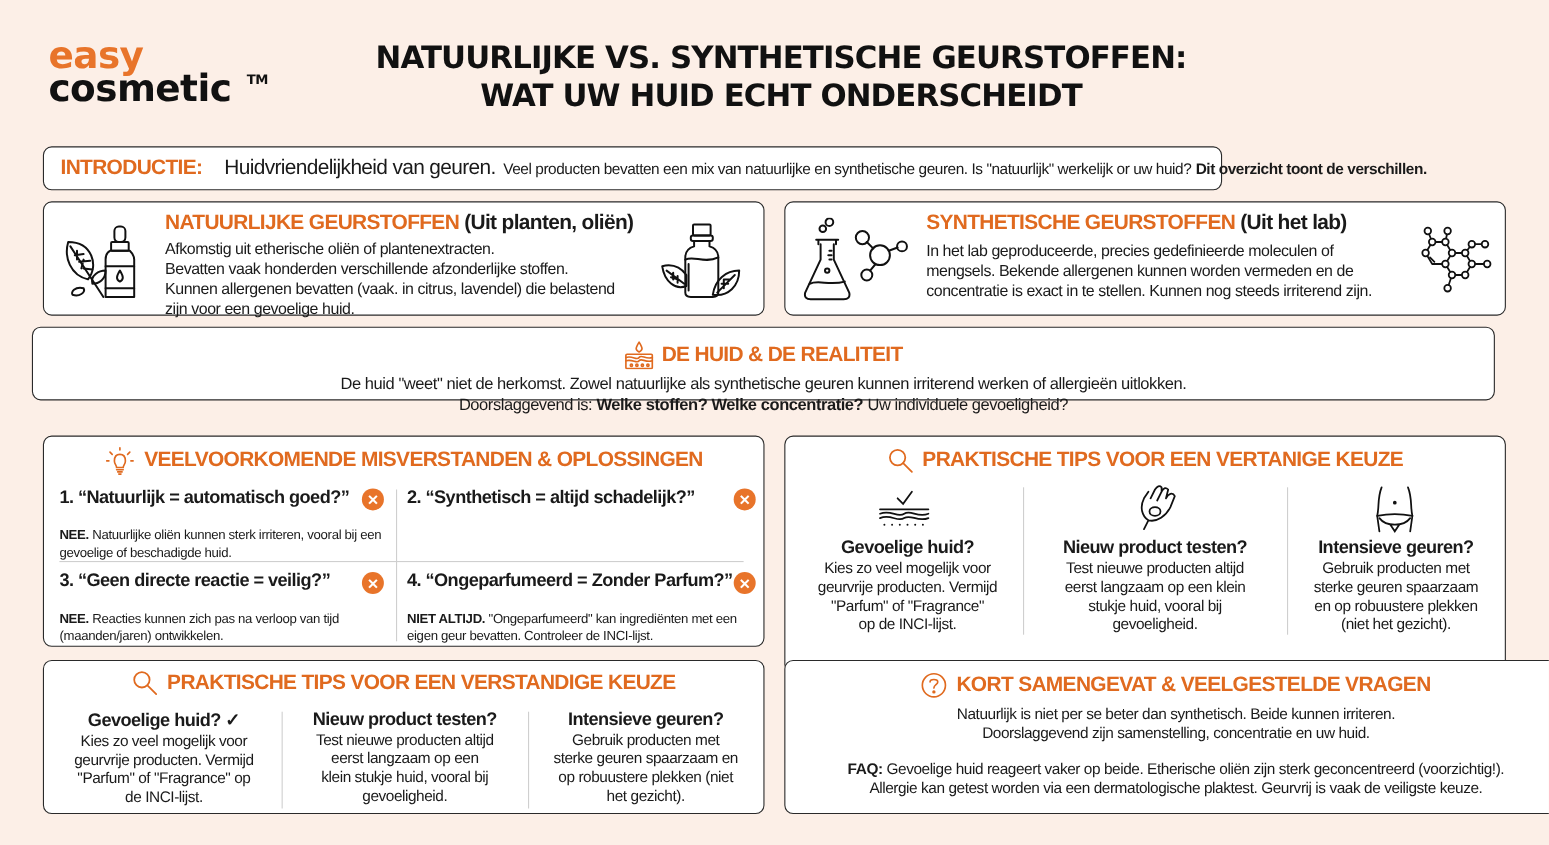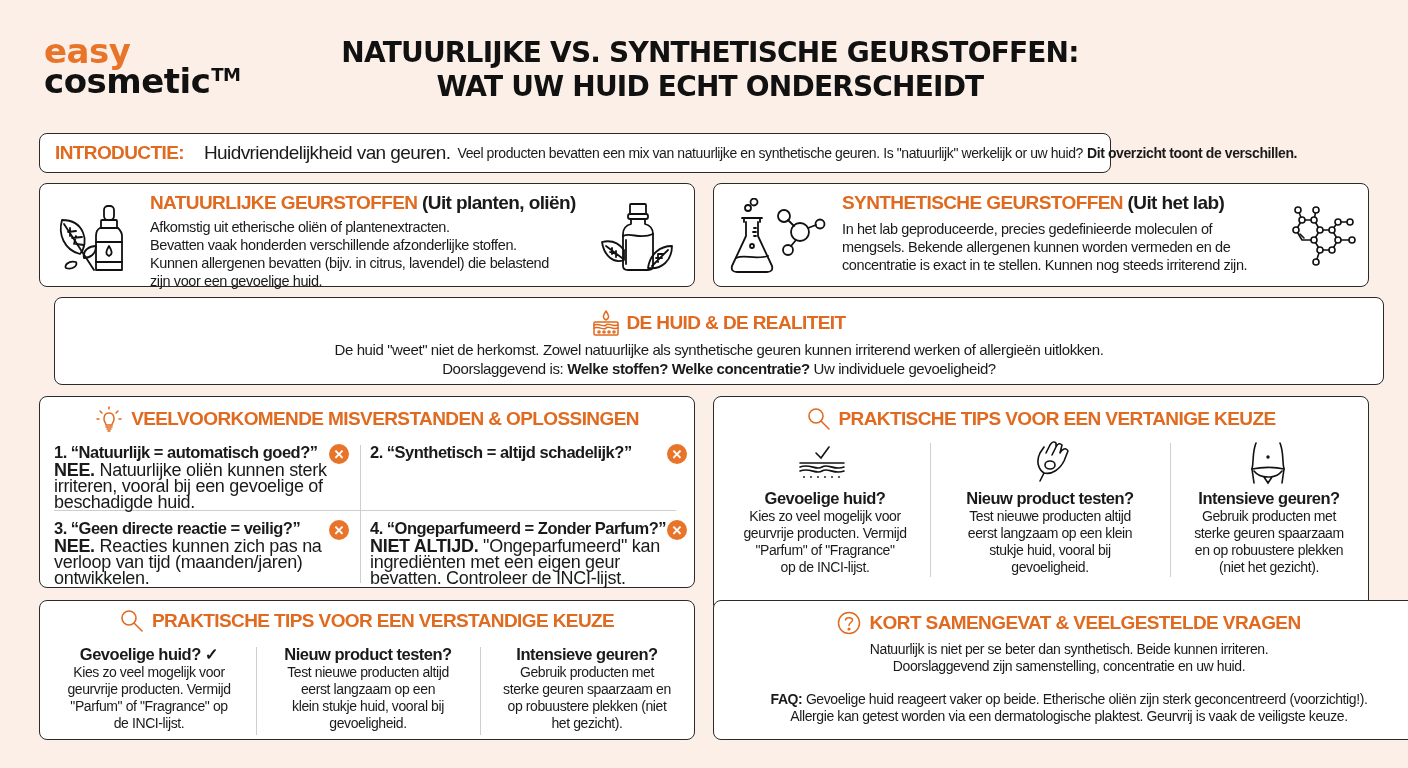--- a/index.html
+++ b/index.html
@@ -8,21 +8,21 @@
     background: #fcefe7;
     font-family: "Liberation Sans", sans-serif;
     color: #1a1a1a;
     position: relative;
   }
 
   
   .logo { position: absolute; left: 44px; top: 34px; line-height: 1; }
   .logo .easy { display: block; color: #e8742a; font-family: "DejaVu Sans", sans-serif; font-weight: bold; font-size: 34px; letter-spacing: -0.5px; }
   .logo .cosmetic { display: block; color: #111; font-family: "DejaVu Sans", sans-serif; font-weight: bold; font-size: 34px; letter-spacing: -0.5px; margin-top: -4px; }
-  .logo .tm { font-size: 18px; vertical-align: top; position: relative; top: 2px; margin-left: 1px; }
+  .logo .tm { font-size: 12px; vertical-align: top; position: relative; top: 2px; margin-left: 14px; }
 
   
   .title { position: absolute; left: 250px; top: 36px; width: 920px; text-align: center; font-family: "DejaVu Sans", sans-serif; font-weight: bold; font-size: 28px; line-height: 34px; color: #111; letter-spacing: -0.8px; }
 
   .card { position: absolute; background: #fff; border: 1.5px solid #2a2a2a; border-radius: 8px; }
 
   .orange { color: #e06a1f; }
 
   
   .intro { left: 39px; top: 133px; width: 1072px; height: 40px; display: flex; align-items: center; padding-left: 15px; white-space: nowrap; }
@@ -32,32 +32,32 @@
   .intro .bodyb { font-size: 14px; font-weight: bold; margin-left: 4px; letter-spacing: -0.4px; }
 
   
   .nat { left: 39px; top: 183px; width: 656px; height: 104px; }
   .syn { left: 713px; top: 183px; width: 656px; height: 104px; }
   .card-h { position: absolute; font-weight: bold; font-size: 19px; letter-spacing: -0.6px; white-space: nowrap; }
   .card-p { position: absolute; font-size: 14.5px; line-height: 18px; letter-spacing: -0.4px; }
   .icon-abs { position: absolute; }
 
   
-  .huid { left: 54px; top: 297px; width: 1330px; height: 88px; text-align: center; }
+  .huid { left: 29px; top: 297px; width: 1330px; height: 67px; text-align: center; }
   .huid .h { position: absolute; top: 12px; left: 0; right: 0; display: flex; justify-content: center; align-items: center; gap: 6px; }
   .huid .h span { color: #e06a1f; font-weight: bold; font-size: 19px; letter-spacing: -0.6px; }
   .huid .p { position: absolute; top: 42px; left: 0; right: 0; font-size: 15px; line-height: 19px; letter-spacing: -0.4px; }
 
   
   .mis { left: 39px; top: 396px; width: 656px; height: 192px; }
   .sec-h { position: absolute; left: 0; right: 0; display: flex; justify-content: center; align-items: center; gap: 8px; }
   .sec-h span.t { color: #e06a1f; font-weight: bold; font-size: 19px; letter-spacing: -0.6px; white-space: nowrap; }
   .mis .cell { position: absolute; width: 310px; }
   .mis .q { font-weight: bold; font-size: 16.5px; letter-spacing: -0.5px; white-space: nowrap; }
-  .mis .a { font-size: 18px; line-height: 16px; letter-spacing: -0.3px; margin-top: 0; }
+  .mis .a { font-size: 12px; line-height: 16px; letter-spacing: -0.3px; margin-top: 16px; }
   .mis .a b { font-weight: bold; }
   .xbadge { position: absolute; width: 20px; height: 20px; border-radius: 50%; background: #e8742a; color: #fff; font-size: 13px; font-weight: bold; display: flex; align-items: center; justify-content: center; }
   .vline { position: absolute; width: 1px; background: #cfcfcf; }
   .hline { position: absolute; height: 1px; background: #cfcfcf; }
 
   
   .tips1 { left: 713px; top: 396px; width: 656px; height: 216px; }
   .tipcol { position: absolute; text-align: center; }
   .tipcol .th { font-weight: bold; font-size: 16.5px; letter-spacing: -0.5px; white-space: nowrap; }
   .tipcol .tp { font-size: 14px; line-height: 17px; letter-spacing: -0.4px; }
@@ -102,21 +102,21 @@
     <path d="M42 44 L 68 44 M 42 64 L 68 64"></path>
     <path d="M55 48 C 52 53, 51 56, 55 58 C 59 56, 58 53, 55 48 Z"></path>
   </svg>
   <div class="card-h" style="left:110px;top:8px">
     <span class="orange">NATUURLIJKE GEURSTOFFEN</span>
     <span>(Uit planten, oliën)</span>
   </div>
   <div class="card-p" style="left:110px;top:34px">
     <div>Afkomstig uit etherische oliën of plantenextracten.</div>
     <div>Bevatten vaak honderden verschillende afzonderlijke stoffen.</div>
-    <div>Kunnen allergenen bevatten (bijv. in citrus, lavendel) die belastend</div>
+    <div>Kunnen allergenen bevatten (vaak. in citrus, lavendel) die belastend</div>
     <div>zijn voor een gevoelige huid.</div>
   </div>
   <svg class="icon-abs" style="left:558px;top:12px" width="80" height="80" viewBox="0 0 80 80" fill="none" stroke="#111" stroke-width="1.8" stroke-linecap="round" stroke-linejoin="round">
     <rect x="32" y="8" width="16" height="10" rx="1"></rect>
     <rect x="30" y="18" width="20" height="5" rx="2"></rect>
     <path d="M33 23 L 33 28 C 26 30, 25 34, 25 38 L 25 70 C 25 73, 27 74, 30 74 L 50 74 C 53 74, 55 73, 55 70 L 55 38 C 55 34, 54 30, 47 28 L 47 23"></path>
     <path d="M25 40 C 33 36, 42 44, 55 38"></path>
     <path d="M28 44 L 28 68"></path>
     <path d="M4 46 C 6 60, 16 68, 26 64 L 26 54 C 20 46, 12 44, 4 46 Z"></path>
     <path d="M8 50 L 24 62 M 14 52 L 14 58 M 18 55 L 18 61 M 12 56 L 18 58"></path>

